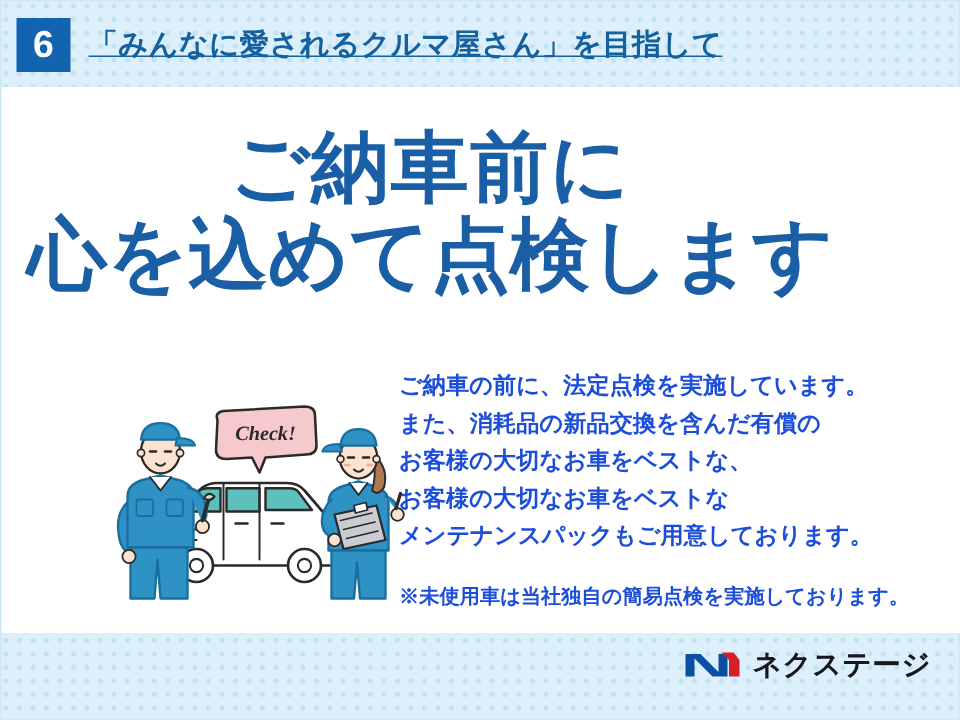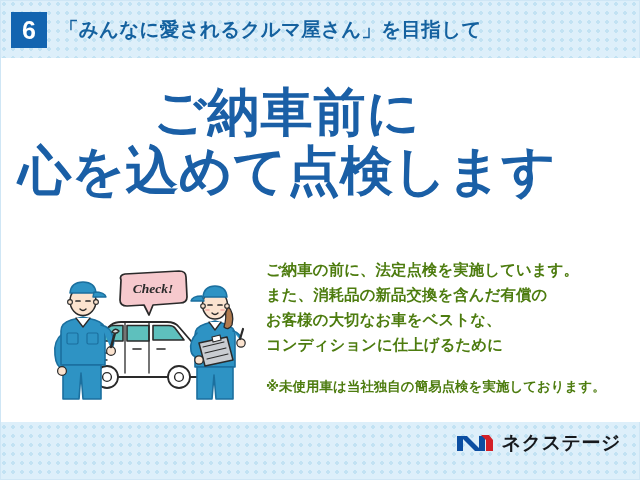--- a/index.html
+++ b/index.html
@@ -49,20 +49,21 @@
     letter-spacing: 0;
     flex: 0 0 auto;
   }
   #header-title {
     margin-left: 12px;
     font-size: 19.5px;
     font-weight: bold;
     color: #14619f;
     letter-spacing: 0.3px;
     white-space: nowrap;
+    text-decoration: underline;
   }
 
   
   #panel {
     position: absolute;
     left: 0;
     top: 57px;
     width: 640px;
     height: 364px;
     background: #ffffff;
@@ -85,40 +86,41 @@
     font-size: 53px;
     white-space: nowrap;
   }
   .headline-line.l1 { font-size: 52px; }
   .headline-line.l2 { font-size: 53px; letter-spacing: 0px; }
 
   
   #body-copy {
     position: absolute;
     left: 265px;
-    top: 200px;
+    top: 188px;
     width: 360px;
-    color: #4d7c0f;
+    color: #1d4ed8;
     font-size: 15.4px;
     line-height: 1.62;
     font-weight: bold;
     letter-spacing: 0.1px;
+    font-family: Liberation Mono, monospace;
   }
   #body-copy .line { display: block; white-space: nowrap; }
   #body-copy .note {
     display: block;
     font-size: 13.4px;
     margin-top: 18px;
     white-space: nowrap;
   }
 
   
   #illustration {
     position: absolute;
-    left: 48px;
+    left: 72px;
     top: 203px;
     width: 200px;
     height: 140px;
   }
   #illustration svg { display: block; }
 
   
   #footer-logo {
     position: absolute;
     right: 18px;
@@ -151,21 +153,22 @@
 
     <div id="headline">
       <span class="headline-line l1">ご納車前に</span>
       <span class="headline-line l2">心を込めて点検します</span>
     </div>
 
     <div id="body-copy">
       <span class="line">ご納車の前に、法定点検を実施しています。</span>
       <span class="line">また、消耗品の新品交換を含んだ有償の</span>
       <span class="line">お客様の大切なお車をベストな、</span>
-      <span class="line">コンディションに仕上げるために</span>
+      <span class="line">お客様の大切なお車をベストな</span>
+      <span class="line">メンテナンスパックもご用意しております。</span>
       <span class="note">※未使用車は当社独自の簡易点検を実施しております。</span>
     </div>
 
     <div id="illustration">
       <svg width="200" height="140" viewBox="0 0 200 140" xmlns="http://www.w3.org/2000/svg">
         <g fill="none" stroke="#2a2a2a" stroke-width="1.6" stroke-linecap="round" stroke-linejoin="round">
 
           <g>
 
             <path d="M36 116 L36 92 Q36 84 44 80 L62 64 Q66 61 72 61 L118 61

